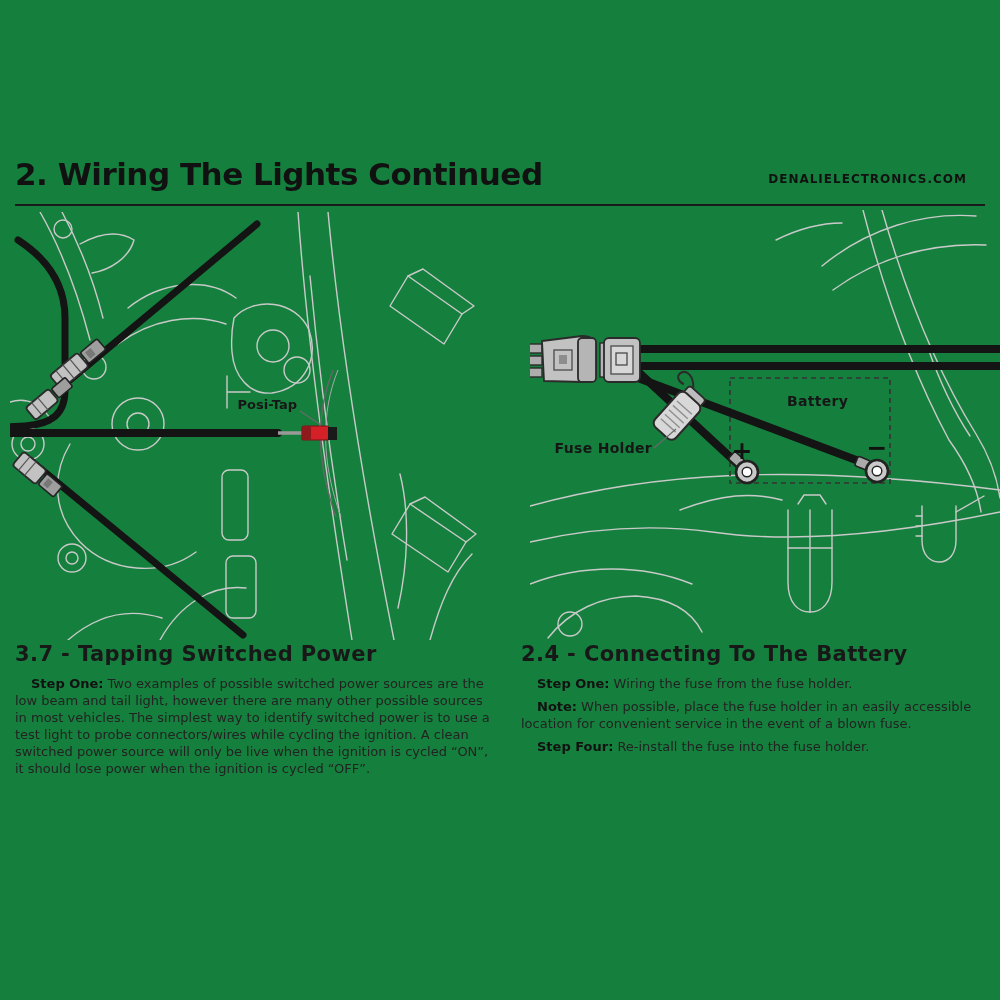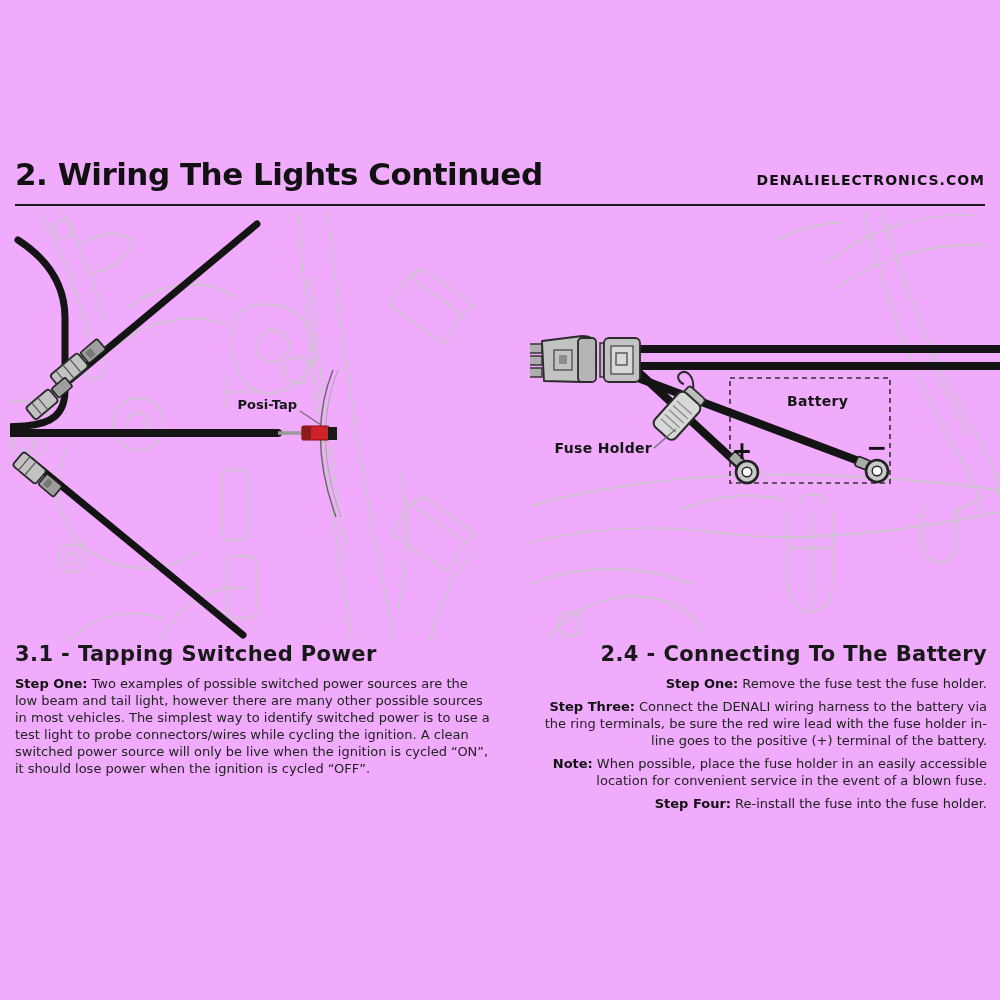--- a/index.html
+++ b/index.html
@@ -1,32 +1,32 @@
 <!DOCTYPE html>
 <html><head>
 <meta charset="utf-8">
 <style>
   html,body{margin:0;padding:0;background:#ffffff;}
-  .page{position:relative;width:1000px;height:1000px;background:#f0abfc;overflow:hidden;
+  .page{position:relative;width:1000px;height:1000px;background:#15803d;overflow:hidden;
         font-family:"DejaVu Sans","Liberation Sans",sans-serif;color:#1c1c1c;}
   .title{position:absolute;left:15px;top:156px;font-size:31px;font-weight:800;
          letter-spacing:-0.5px;color:#111;white-space:nowrap;}
-  .site{position:absolute;right:15px;top:172px;font-size:14px;font-weight:800;
+  .site{position:absolute;right:33px;top:172px;font-size:12px;font-weight:800;
         letter-spacing:1px;color:#111;white-space:nowrap;}
   .rule{position:absolute;left:15px;right:15px;top:204px;height:2px;background:#1a1a1a;}
   .diagram{position:absolute;}
   #dleft{left:10px;top:212px;}
   #dright{left:530px;top:210px;}
   .cols{position:absolute;top:642px;left:0;width:1000px;}
   .col{position:absolute;top:0;}
   .col-left{left:15px;width:478px;}
-  .col-right{left:535px;width:452px;text-align:right;}
+  .col-right{left:521px;width:452px;}
   .sec-head{margin:0 0 9px 0;font-size:21px;font-weight:700;letter-spacing:0.4px;color:#181818;}
   .step{margin:0 0 6px 0;font-size:13px;line-height:17px;color:#222;}
-  .step b{margin-right:4px;color:#111;}
+  .step b{margin-right:4px;color:#111;margin-left:16px;}
   
   .bg{stroke:#c9c9c9;stroke-width:1.4;fill:none;stroke-linecap:round;stroke-linejoin:round;}
   .wire{stroke:#141414;fill:none;stroke-linecap:round;}
   .dlabel{font:700 13px "DejaVu Sans",sans-serif;fill:#161616;}
   .dlabel14{font:700 14px "DejaVu Sans",sans-serif;fill:#161616;letter-spacing:.3px;}
   .pm{font:900 25px "DejaVu Sans",sans-serif;fill:#111;}
   .conn{fill:#c2c2c2;stroke:#2b2b2b;stroke-width:1.8;stroke-linejoin:round;}
   .conn2{fill:#9e9e9e;stroke:#222;stroke-width:1.6;stroke-linejoin:round;}
   .ptr{stroke:#6a6a6a;stroke-width:1.1;fill:none;}
 </style>
@@ -186,33 +186,30 @@
     <text class="pm" x="212" y="249" text-anchor="middle">+</text>
     <text class="pm" x="347" y="246" text-anchor="middle">−</text>
 
     <path class="ptr" d="M124,238 L146,219"></path>
     <text class="dlabel14" x="122" y="243" text-anchor="end">Fuse Holder</text>
   </svg>
 
   <div class="cols">
 
     <div class="col col-left">
-      <h2 class="sec-head">3.1 - Tapping Switched Power</h2>
+      <h2 class="sec-head">3.7 - Tapping Switched Power</h2>
       <p class="step">
         <b>Step One:</b><span>Two examples of possible switched power sources are the low beam and tail light, however there are many other possible sources in most vehicles. The simplest way to identify switched power is to use a test light to probe connectors/wires while cycling the ignition. A clean switched power source will only be live when the ignition is cycled “ON”, it should lose power when the ignition is cycled “OFF”.</span>
       </p>
     </div>
 
     <div class="col col-right">
       <h2 class="sec-head">2.4 - Connecting To The Battery</h2>
       <p class="step">
-        <b>Step One:</b><span>Remove the fuse test the fuse holder.</span>
-      </p>
-      <p class="step">
-        <b>Step Three:</b><span>Connect the DENALI wiring harness to the battery via the ring terminals, be sure the red wire lead with the fuse holder in-line goes to the positive (+) terminal of the battery.</span>
+        <b>Step One:</b><span>Wiring the fuse from the fuse holder.</span>
       </p>
       <p class="step">
         <b>Note:</b><span>When possible, place the fuse holder in an easily accessible location for convenient service in the event of a blown fuse.</span>
       </p>
       <p class="step">
         <b>Step Four:</b><span>Re-install the fuse into the fuse holder.</span>
       </p>
     </div>
 
   </div>

